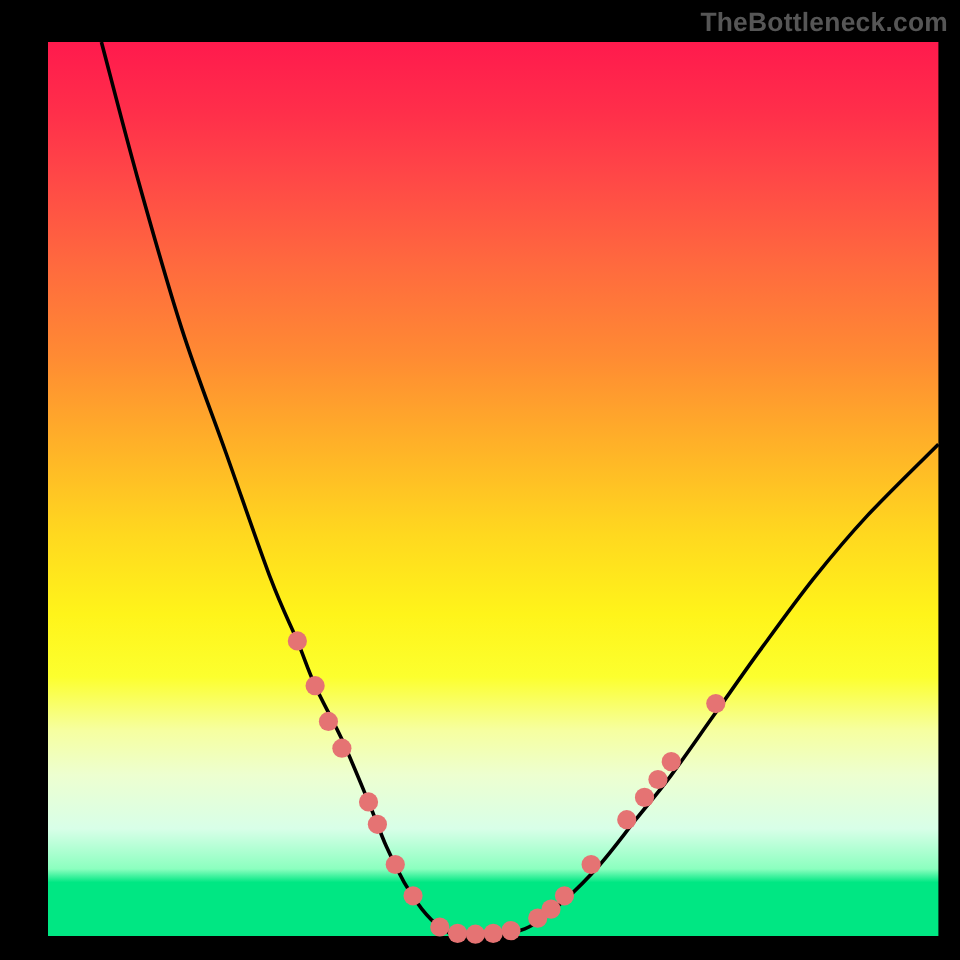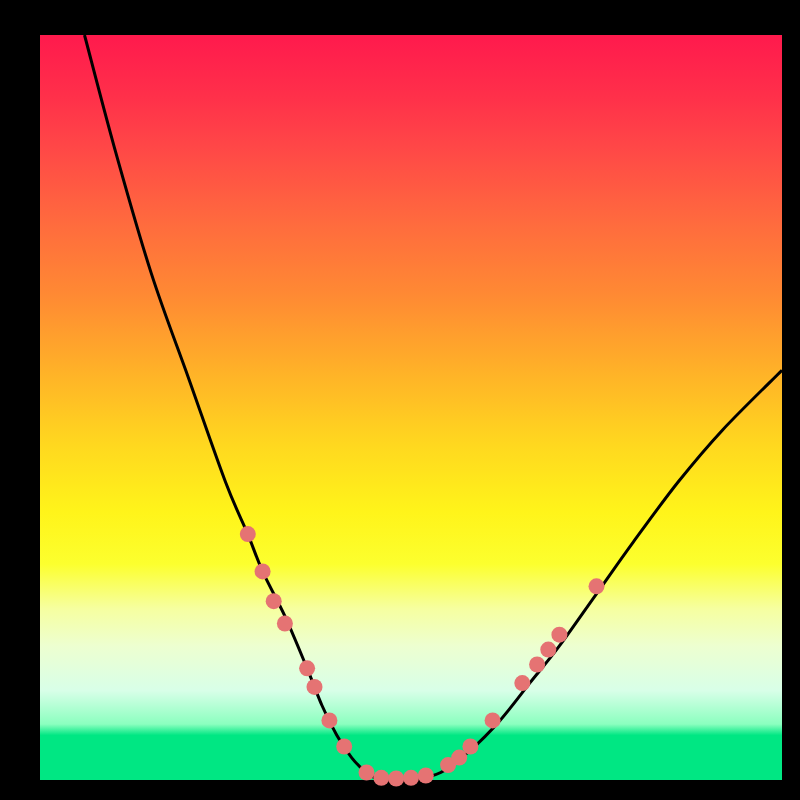--- a/index.html
+++ b/index.html
@@ -87,13 +87,14 @@
         <circle cx="430.4" cy="711.5" r="8" fill="#e57373"></circle>
         <circle cx="452.6" cy="685.4" r="8" fill="#e57373"></circle>
         <circle cx="482.3" cy="648.1" r="8" fill="#e57373"></circle>
         <circle cx="497.1" cy="629.5" r="8" fill="#e57373"></circle>
         <circle cx="508.3" cy="614.6" r="8" fill="#e57373"></circle>
         <circle cx="519.4" cy="599.7" r="8" fill="#e57373"></circle>
         <circle cx="556.5" cy="551.3" r="8" fill="#e57373"></circle>
       </g>
   </svg>
 
+  <div class="watermark">TheBottleneck.com</div>
 </div>
 
 </body></html>

